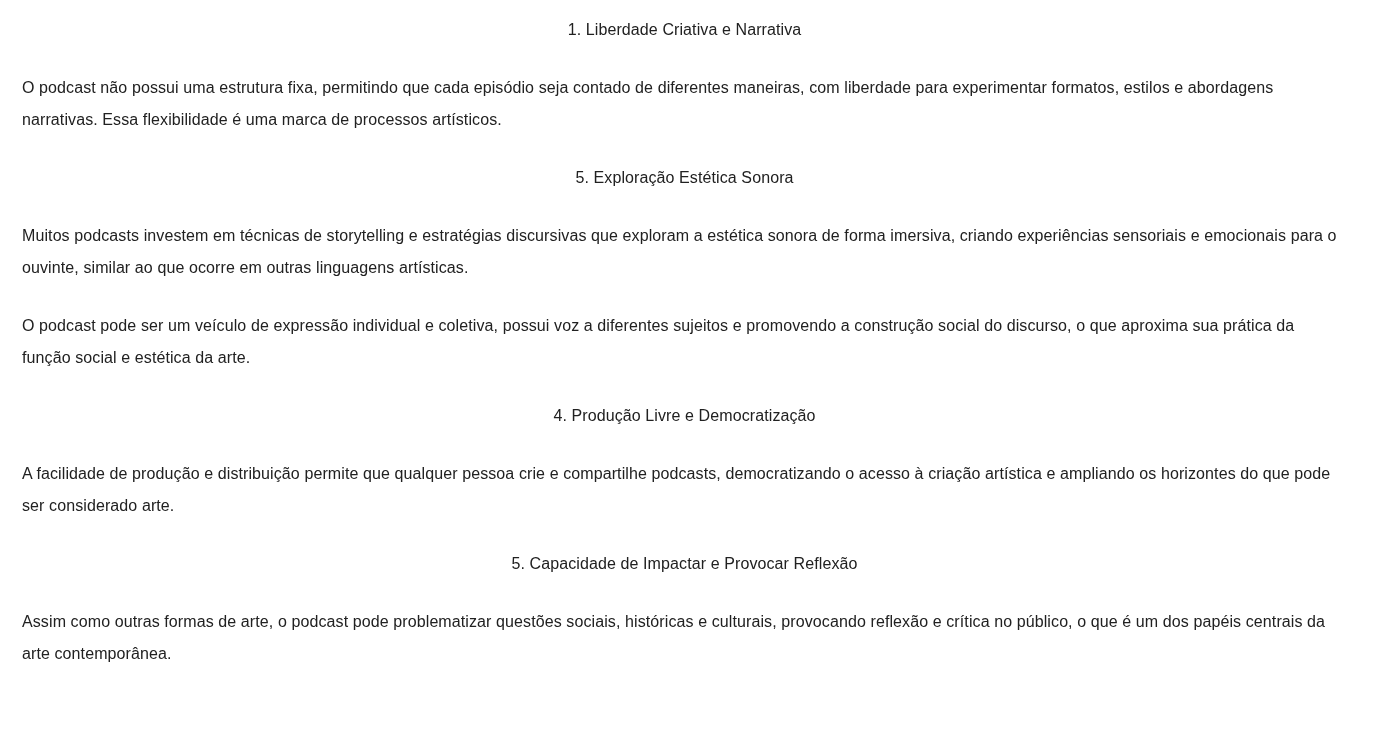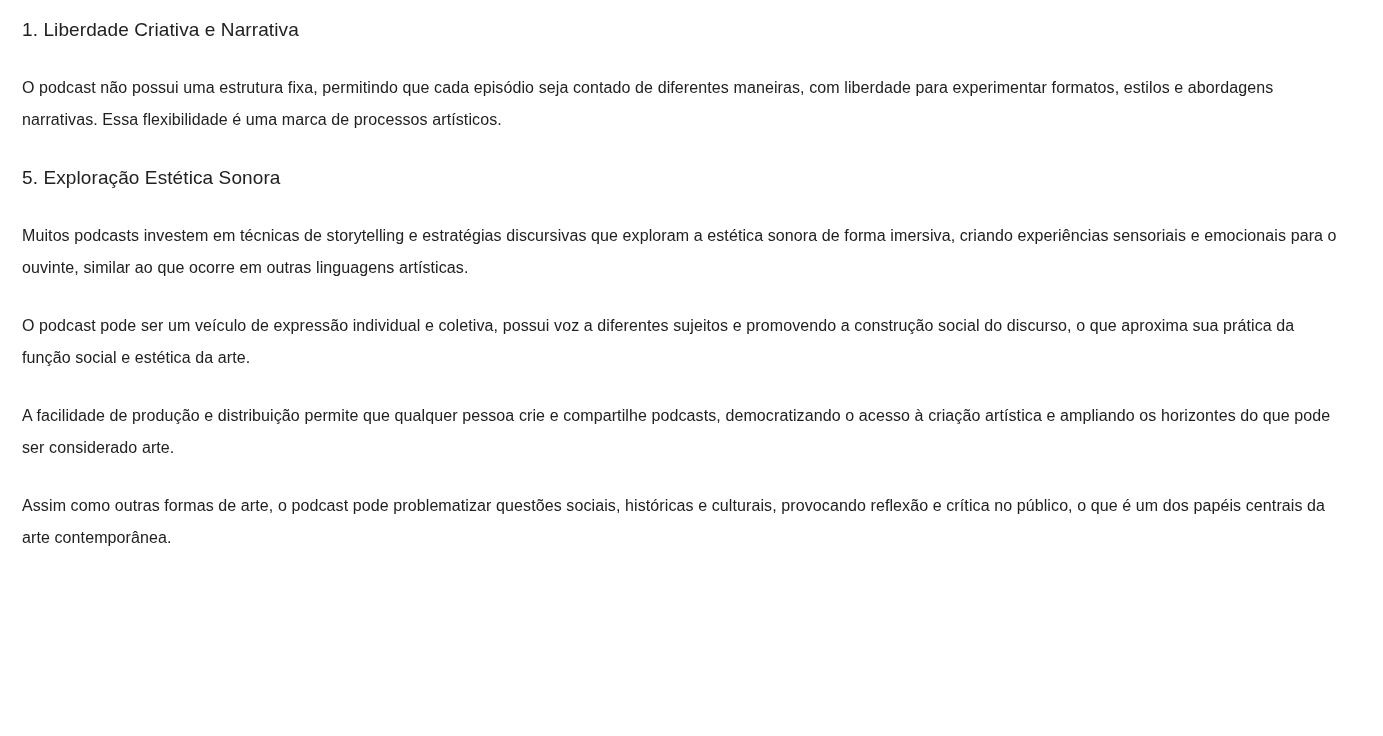--- a/index.html
+++ b/index.html
@@ -20,25 +20,26 @@
     box-sizing: border-box;
     width: 1383px;
     height: 736px;
     padding: 14px 36px 0 22px;
   }
   .doc-section {
     margin: 0;
     padding: 0;
   }
   .doc-heading {
-    font-size: 19px;
+    font-size: 16px;
     line-height: 32px;
     font-weight: 400;
     margin: 0 0 26px 0;
     letter-spacing: 0.1px;
+    text-align: center;
   }
   .doc-paragraph {
     font-size: 16px;
     line-height: 32px;
     font-weight: 400;
     margin: 0 0 26px 0;
     letter-spacing: 0.1px;
   }
 </style>
 </head>
@@ -54,20 +55,22 @@
   <section class="doc-section">
     <h2 class="doc-heading">5. Exploração Estética Sonora</h2>
     <p class="doc-paragraph">Muitos podcasts investem em técnicas de storytelling e estratégias discursivas que exploram a estética sonora de forma imersiva, criando experiências sensoriais e emocionais para o ouvinte, similar ao que ocorre em outras linguagens artísticas.</p>
   </section>
 
   <section class="doc-section">
     <p class="doc-paragraph">O podcast pode ser um veículo de expressão individual e coletiva, possui voz a diferentes sujeitos e promovendo a construção social do discurso, o que aproxima sua prática da função social e estética da arte.</p>
   </section>
 
   <section class="doc-section">
+    <h2 class="doc-heading">4. Produção Livre e Democratização</h2>
     <p class="doc-paragraph">A facilidade de produção e distribuição permite que qualquer pessoa crie e compartilhe podcasts, democratizando o acesso à criação artística e ampliando os horizontes do que pode ser considerado arte.</p>
   </section>
 
   <section class="doc-section">
+    <h2 class="doc-heading">5. Capacidade de Impactar e Provocar Reflexão</h2>
     <p class="doc-paragraph">Assim como outras formas de arte, o podcast pode problematizar questões sociais, históricas e culturais, provocando reflexão e crítica no público, o que é um dos papéis centrais da arte contemporânea.</p>
   </section>
 
 </div>
 
 </body></html>

